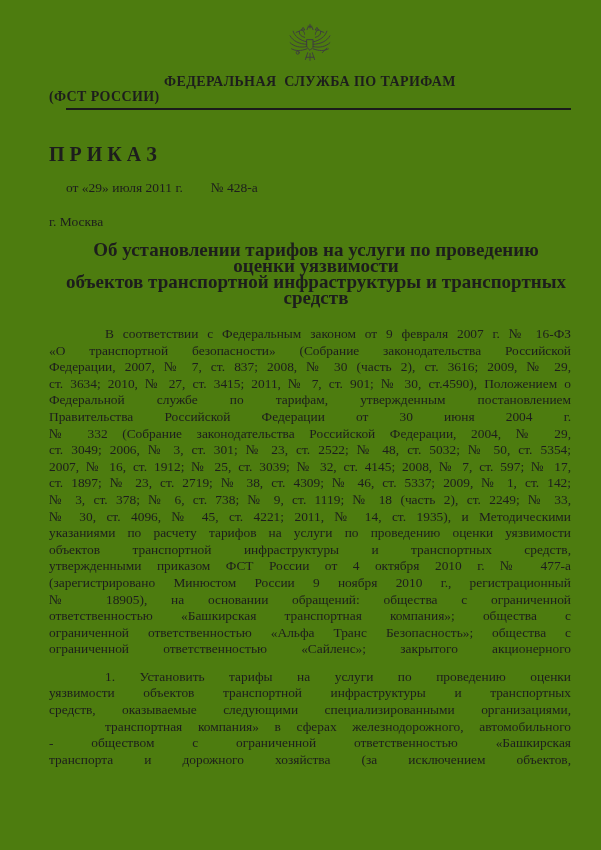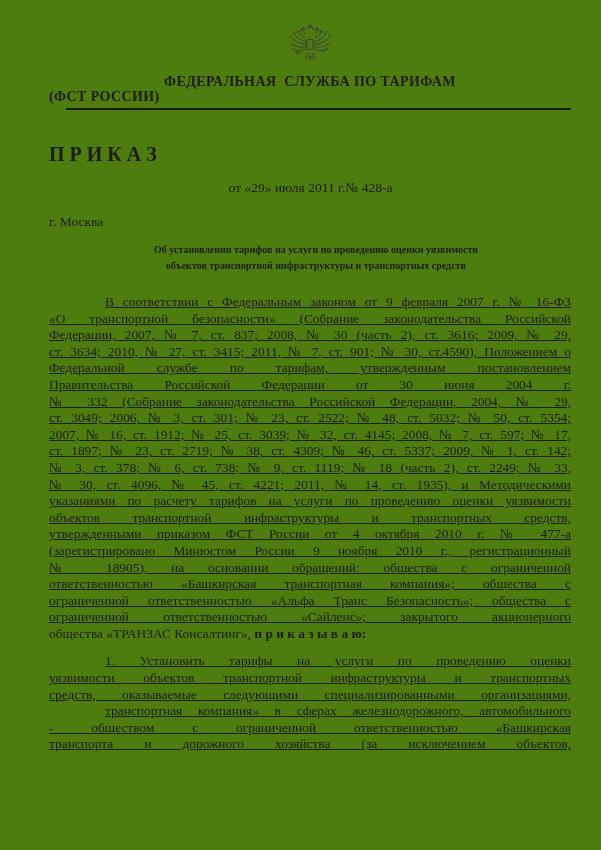--- a/index.html
+++ b/index.html
@@ -29,33 +29,33 @@
     border: none; border-top: 2px solid #1b1b1b;
     margin: 4px 0 0 17px; width: 505px;
   }
 
   
   .doc-type {
     margin-top: 37px; text-align: left; font-weight: bold;
     font-size: 20px; line-height: 15px;
   }
   .date-row {
-    margin-top: 18px; display: flex; justify-content: center;
+    margin-top: 18px; display: flex; justify-content: flex-start;
     font-size: 13.5px; line-height: 15px;
-    padding-left: 17px; padding-right: 16px;
+    padding-left: 17px; padding-right: 16px; gap: 28px;
   }
   .city { margin-top: 19px; font-size: 13.5px; line-height: 15px; }
   .subject {
     margin-top: 13px; text-align: center; font-weight: bold;
-    font-size: 10px; line-height: 16px; padding-left: 12px;
+    font-size: 19px; line-height: 16px; padding-left: 12px;
   }
 
   
   .body-text { margin-top: 20px; font-size: 13.4px; line-height: 16.6px; }
-  .jline { text-align: justify; text-align-last: justify; text-decoration: underline; }
+  .jline { text-align: justify; text-align-last: justify; }
   .plainline { text-align: left; }
   .indent-first > .jline:first-child, .indent { text-indent: 56px; }
   .para-gap { margin-top: 11px; }
   b.spaced { font-weight: bold; }
 </style>
 </head>
 <body>
 
 <div class="page">
   <div class="content">
@@ -116,23 +116,20 @@
           <div class="jline">№ 30, ст. 4096, № 45, ст. 4221; 2011, № 14, ст. 1935), и Методическими</div>
           <div class="jline">указаниями по расчету тарифов на услуги по проведению оценки уязвимости</div>
           <div class="jline">объектов транспортной инфраструктуры и транспортных средств,</div>
           <div class="jline">утвержденными приказом ФСТ России от 4 октября 2010 г. № 477-а</div>
           <div class="jline">(зарегистрировано Минюстом России 9 ноября 2010 г., регистрационный</div>
           <div class="jline">№ 18905), на основании обращений: общества с ограниченной</div>
           <div class="jline">ответственностью «Башкирская транспортная компания»; общества с</div>
           <div class="jline">ограниченной ответственностью «Альфа Транс Безопасность»; общества с</div>
           <div class="jline">ограниченной ответственностью «Сайленс»; закрытого акционерного</div>
         </div>
-      <div class="plainline">
-        <span>общества «ТРАНЗАС Консалтинг», </span><b class="spaced">п р и к а з ы в а ю:</b>
-      </div>
 
       <div class="indent-first para-gap">
           <div class="jline">1. Установить тарифы на услуги по проведению оценки</div>
           <div class="jline">уязвимости объектов транспортной инфраструктуры и транспортных</div>
           <div class="jline">средств, оказываемые следующими специализированными организациями,</div>
         </div>
 
       <div class="indent-first">
           <div class="jline">транспортная компания» в сферах железнодорожного, автомобильного</div>
           <div class="jline">- обществом с ограниченной ответственностью «Башкирская</div>

